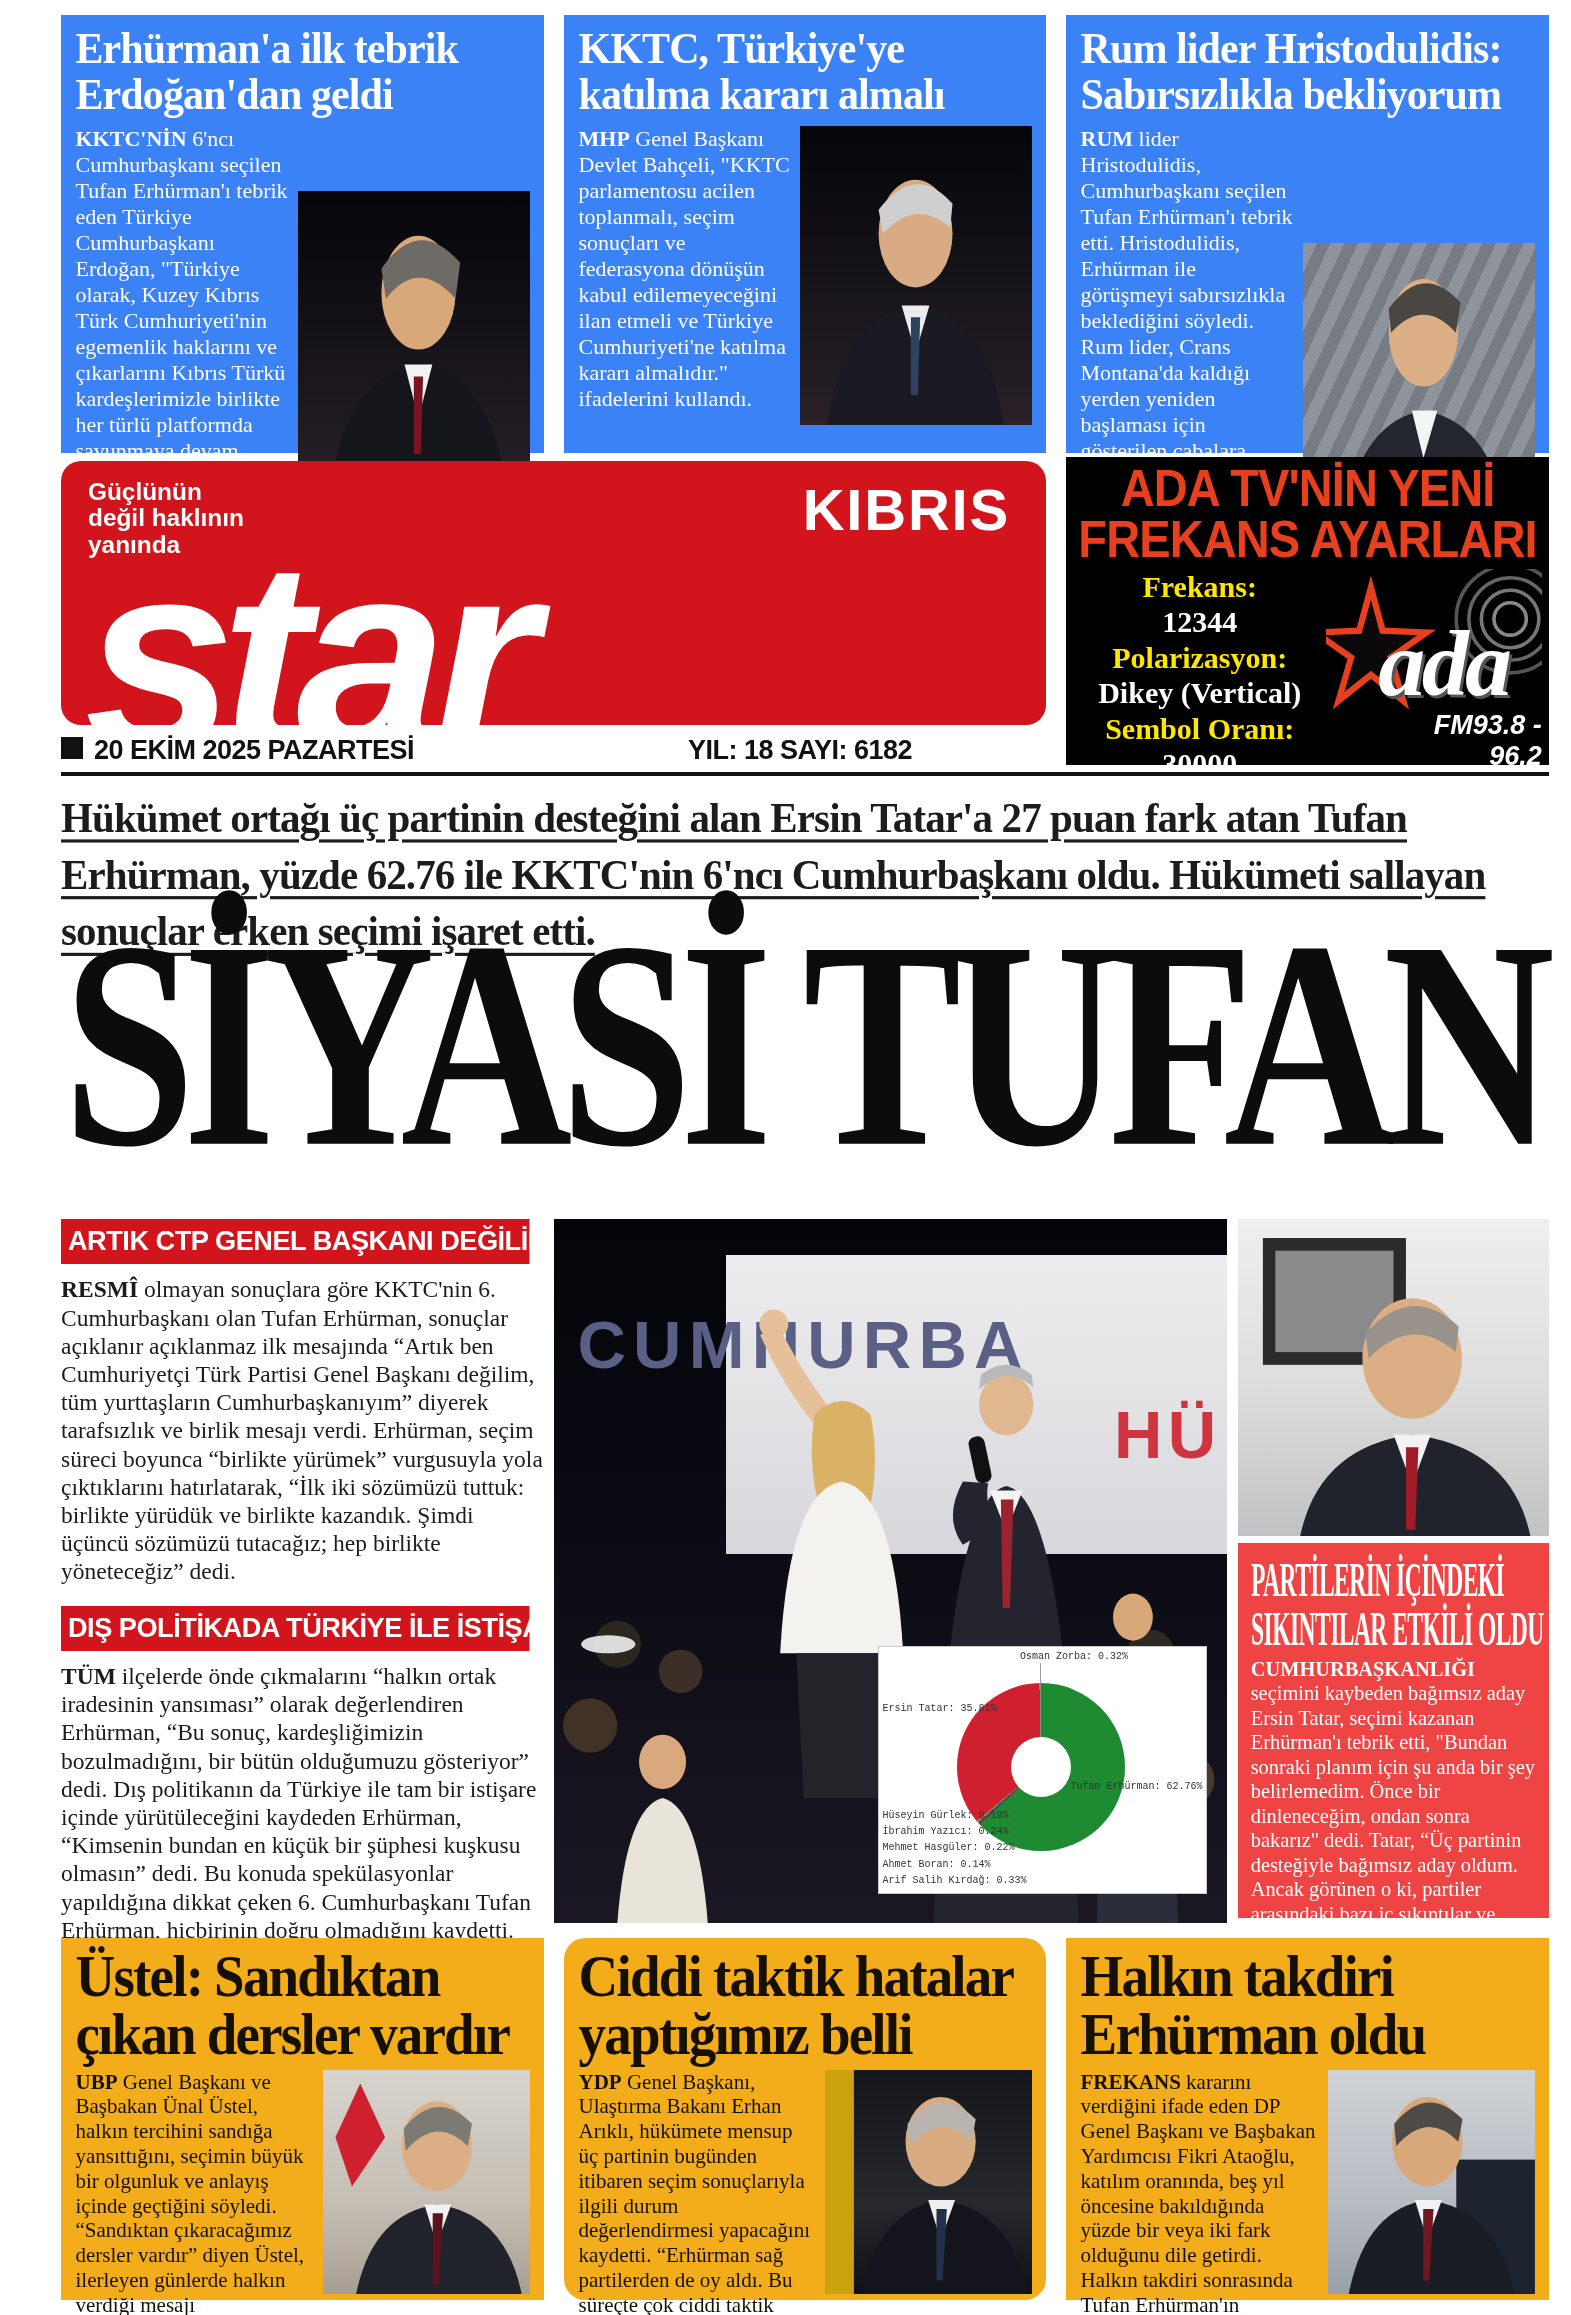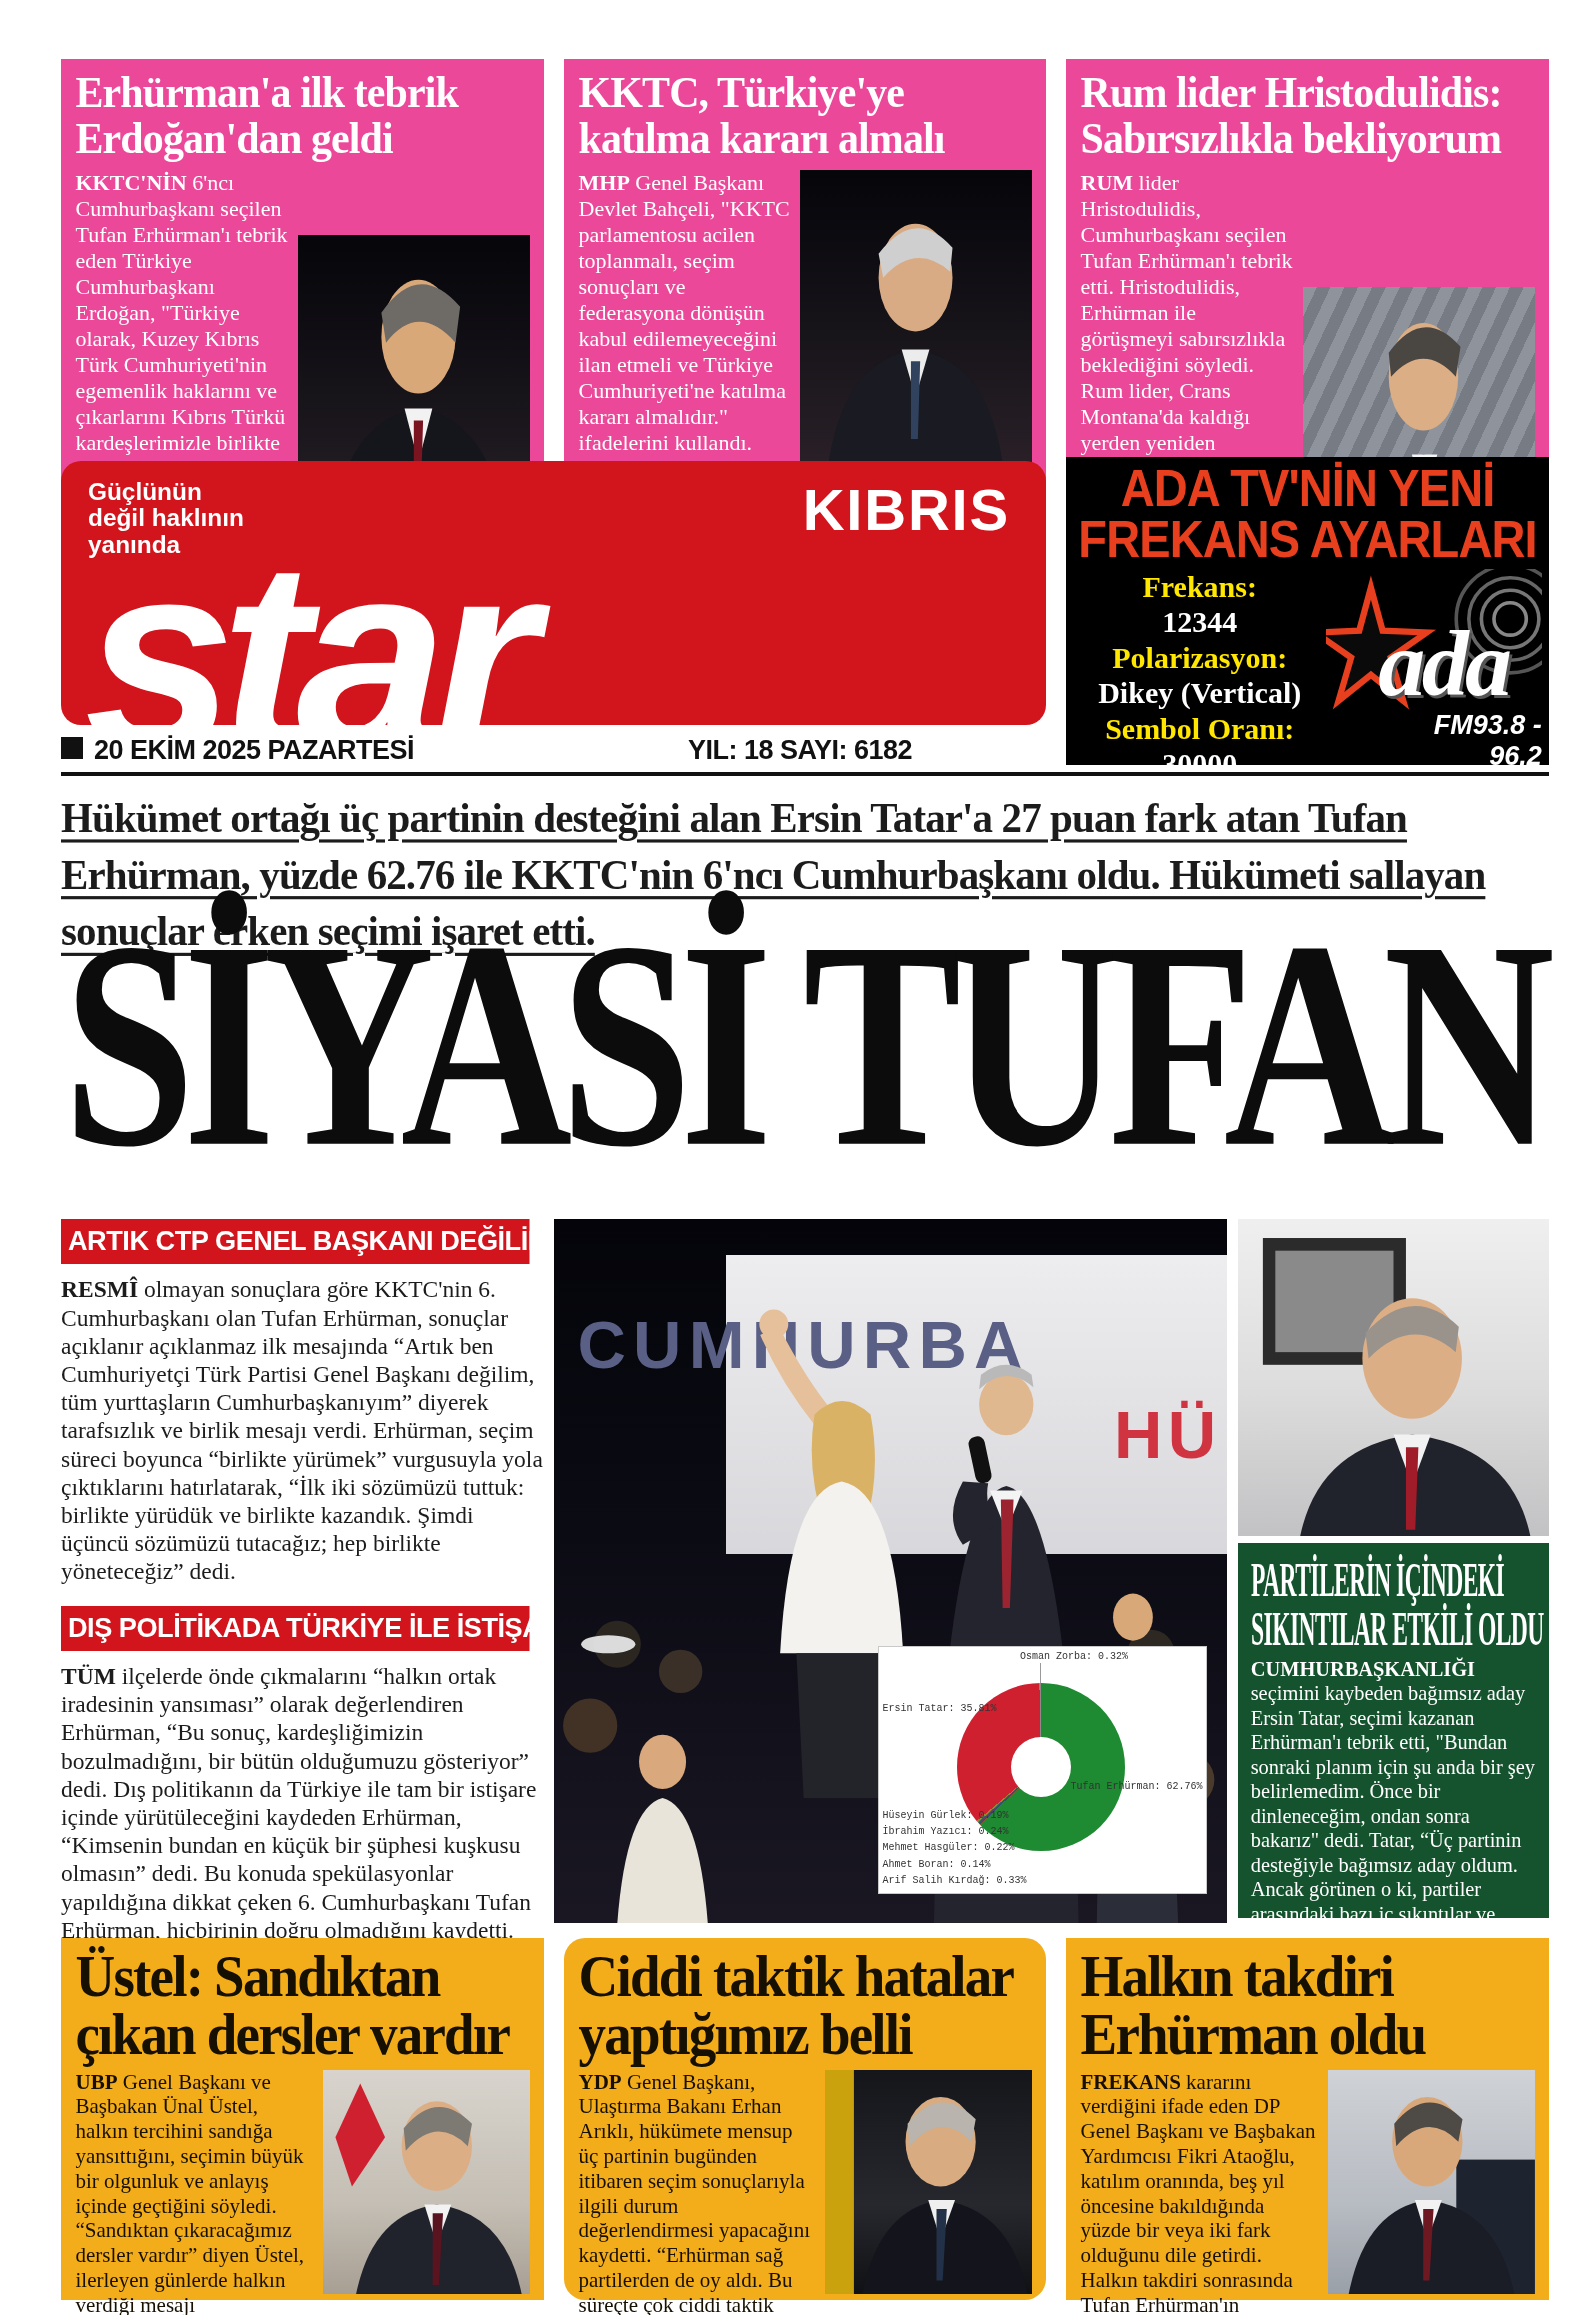--- a/index.html
+++ b/index.html
@@ -1,20 +1,20 @@
 <!DOCTYPE html>
 <html style="font-size:14.5px"><head>
 <meta charset="utf-8">
 <style>
   html,body{margin:0;padding:0;background:#dedede;}
   #page{position:relative;width:1571px;height:2316px;background:#ffffff;overflow:hidden;
         font-family:"Liberation Serif",serif;color:#1c1c1c;}
   .abs{position:absolute;}
   
-  .redbox{background:#ec4899;color:#fff;padding:11px 14.5px 12.7px 14.5px;box-sizing:border-box;margin-top:44px;}
+  .redbox{background:#3b82f6;color:#fff;padding:11px 14.5px 12.7px 14.5px;box-sizing:border-box;}
   .story-head{font-family:"Liberation Serif",serif;font-weight:bold;font-size:42px;line-height:1.04;
               letter-spacing:-0.9px;transform:scaleY(1.05);transform-origin:top left;}
   .story-flex{display:flex;margin-top:12.7px;gap:9px;}
   .story-body{width:47%;font-size:22px;line-height:1.18;}
   .story-body b{font-weight:bold;}
   .photo{position:relative;overflow:hidden;flex:1;}
   .ph-dark{background:linear-gradient(180deg,#05050a 0%,#17141a 55%,#2a2028 100%);}
   .ph-steps{background:repeating-linear-gradient(115deg,#8f949c 0 12.7px,#767b84 12.7px 25px);}
   .ph-grey{background:linear-gradient(180deg,#cfd2d6 0%,#b7bbc2 60%,#9aa0a8 100%);}
   .ph-office{background:linear-gradient(180deg,#d8d4cd 0%,#c4beb4 60%,#a89f93 100%);}
@@ -68,21 +68,21 @@
             font-weight:bold;font-size:67px;letter-spacing:5.4px;color:#cf3440;}
   
   .piepanel{background:#fff;border:1.8px solid #c9c9c9;}
   .pie-donut{position:absolute;left:78px;top:36px;width:168px;height:168px;border-radius:50%;}
   .pie-hole{position:absolute;left:132px;top:90px;width:60px;height:60px;border-radius:50%;background:#fff;}
   .pie-lab{position:absolute;font-family:Liberation Mono, monospace;font-size:10px;color:#333;
            white-space:nowrap;}
   .pie-line{position:absolute;background:#9a9a9a;}
   
   .tatarphoto{background:linear-gradient(180deg,#efefef 0%,#dcdcdc 55%,#c2c2c4 100%);}
-  .bluebox{background:#14532d;color:#fff;padding:12.7px 12.7px;box-sizing:border-box;}
+  .bluebox{background:#ef4444;color:#fff;padding:12.7px 12.7px;box-sizing:border-box;}
   .blue-head{font-weight:bold;font-size:38px;line-height:1.02;white-space:nowrap;
              transform:scale(.62,1.25);transform-origin:top left;letter-spacing:-0.9px;}
   .blue-body{font-size:20.4px;line-height:1.2;margin-top:23.5px;}
   .blue-body b{font-weight:bold;}
   
   .ybox{background:#f3ad1b;padding:9px 14.5px 12.7px 14.5px;box-sizing:border-box;color:#171000;}
   .y-head{font-weight:bold;font-size:55px;line-height:1.0;letter-spacing:-1.8px;color:#151002;
           transform:scaleY(1.06);transform-origin:top left;}
   .y-flex{display:flex;margin-top:12.7px;gap:11px;}
   .y-body{width:52%;font-size:21px;line-height:1.18;}

